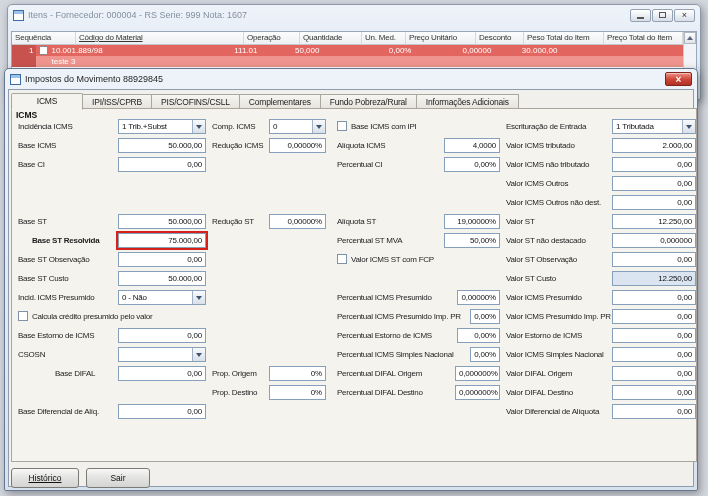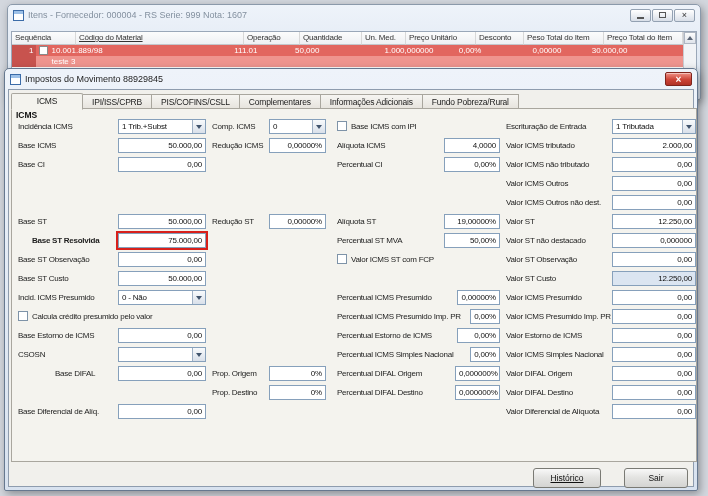--- a/index.html
+++ b/index.html
@@ -63,21 +63,21 @@
   .fbox.tint{background:#dbe5f1}
   .fval{flex:1;font-size:8px;letter-spacing:-.2px;padding:0 3px;white-space:nowrap;overflow:hidden;color:#111}
   .fval.num{text-align:right}
   .arrowbtn{width:13px;align-self:stretch;flex:0 0 auto;background:linear-gradient(#f8fafc,#d9e0ea);
             border-left:1px solid #9fb0c4;display:flex;align-items:center;justify-content:center}
   .tri{width:0;height:0;border-left:3px solid transparent;border-right:3px solid transparent;border-top:4px solid #41546d}
   .cbwrap{position:absolute;display:flex;align-items:center;gap:4px;z-index:2}
   .cbbox{width:10px;height:10px;background:#fff;border:1px solid #7e93a8;flex:0 0 auto}
   .cblabel{font-size:8px;letter-spacing:-.25px;color:#1c1c1c;white-space:nowrap}
 
-  .footer{position:absolute;left:2px;right:2px;top:378px;height:22px;display:flex;justify-content:flex-end;gap:23px;padding-right:3px}
+  .footer{position:absolute;left:2px;right:2px;top:378px;height:22px;display:flex;gap:7px;padding-right:3px}
   .btn{height:20px;font-family:inherit;font-size:8.5px;color:#111;border:1px solid #7a7a74;border-radius:3px;
        background:linear-gradient(#f8f8f8,#e4e4e2 45%,#d4d4d2);cursor:default}
   .btn-historico{width:68px}
   .btn-sair{width:64px}
 </style>
 </head>
 <body>
 
 <div class="win win-items">
   <div class="titlebar">
@@ -109,21 +109,20 @@
       </div>
     <div class="grid-row">
       <div class="cell seq"><span>1</span></div>
       <div class="cell" style="width:168px">
         <div><span class="cb"></span><span>10.001.889/98</span></div>
         <div class="line2">teste 3</div>
       </div>
       <div class="cell num" style="width:56px"><span>111.01</span></div>
       <div class="cell num" style="width:62px"><span>50,000</span></div>
       <div class="cell" style="width:44px"><span></span></div>
-      <div class="cell num" style="width:70px"><span>1.000,000000</span></div>
       <div class="cell num" style="width:48px"><span>0,00%</span></div>
       <div class="cell num" style="width:80px"><span>0,00000</span></div>
       <div class="cell num" style="width:66px"><span>30.000,00</span></div>
     </div>
     <div class="vscroll">
       <div class="scrollup">
           <span class="tri-up"></span>
         </div>
     </div>
   </div>
@@ -136,22 +135,22 @@
     <span class="closebtn-red">
         <span>×</span>
       </span>
   </div>
   <div class="dlg-client">
     <div class="tabs" id="tabs">
         <div class="tab active">ICMS</div>
         <div class="tab">IPI/ISS/CPRB</div>
         <div class="tab">PIS/COFINS/CSLL</div>
         <div class="tab">Complementares</div>
+        <div class="tab">Fundo Pobreza/Rural</div>
         <div class="tab">Informações Adicionais</div>
-        <div class="tab">Fundo Pobreza/Rural</div>
       </div>
     <div class="tabpanel" id="panel">
       <span class="grouplabel">ICMS</span>
     <span class="flabel" style="left: 6px; top: 13px;">Incidência ICMS</span>
         <div class="fbox select" style="left: 106px; top: 10px; width: 88px;">
           <span class="fval">1 Trib.+Subst</span>
           <span class="arrowbtn">
             <i class="tri"></i>
           </span>
         </div>

